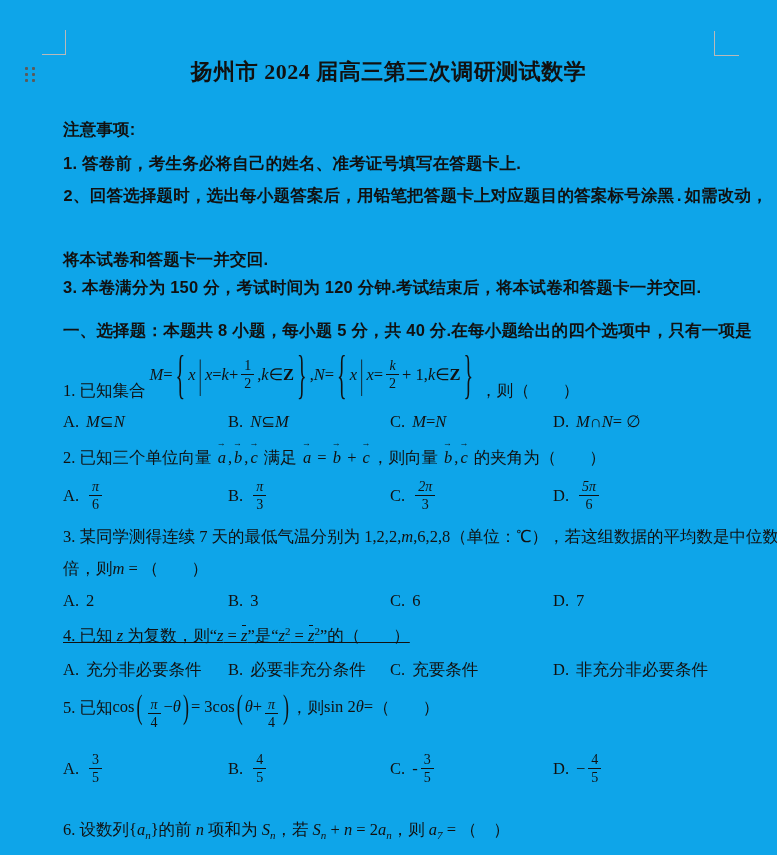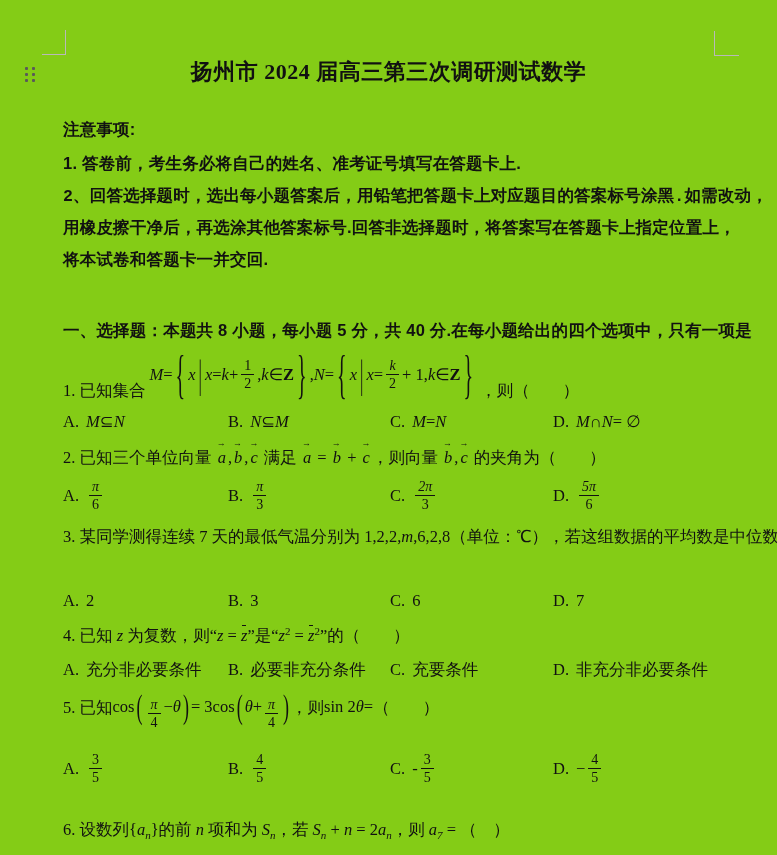--- a/index.html
+++ b/index.html
@@ -1,17 +1,17 @@
 <!DOCTYPE html>
 <html><head>
 <meta charset="utf-8">
 <style>
   html,body { margin:0; padding:0; background:#ffffff; }
   .page {
-    position:relative; width:777px; height:855px; background:#84cc16;
+    position:relative; width:777px; height:855px; background:#0ea5e9;
     font-family:"Liberation Sans", sans-serif; color:#111; overflow:hidden;
   }
   
   .cmark { position:absolute; background:#b9b9b9; }
   
   .dots { position:absolute; left:25px; top:67px; width:10px; height:17px;
     display:grid; grid-template-columns:repeat(2,3px); grid-template-rows:repeat(3,3px);
     gap:3px 4px; }
   .dots i { display:block; width:3px; height:3px; background:#5a5a5a; border-radius:1px; }
 
@@ -22,21 +22,21 @@
   .line { position:absolute; left:63px; right:20px; white-space:nowrap; font-size:16.5px; }
   .bold { font-weight:bold; letter-spacing:0.2px;margin-top:16px; }
 
   
   .y-notice { top:103px; } .y-n1 { top:137px; } .y-n2a { top:169px;font-family:Liberation Mono, monospace; }
   .y-n2b { top:201px; } .y-n2c { top:233px; } .y-n3 { top:261px; }
   .y-s1 { top:304px; } .y-s2 { top:324px; }
   .y-q1 { top:346px; height:56px; } .y-q1o { top:412px; }
   .y-q2 { top:447px; } .y-q2o { top:479px; }
   .y-q3a { top:526px; } .y-q3b { top:558px; } .y-q3o { top:591px; }
-  .y-q4 { top:624px; } .y-q4o { top:659px; }
+  .y-q4 { top:624px;text-decoration:underline; } .y-q4o { top:659px; }
   .y-q5 { top:697px; height:46px; } .y-q5o { top:752px; }
   .y-q6 { top:819px; }
 
   
   .cn { font-family:"Liberation Serif", serif; }
   .mu { font-family:"Liberation Serif", serif; }
   .mi { font-family:"Liberation Serif", serif; font-style:italic; }
   .mb { font-family:"Liberation Serif", serif; font-weight:bold; }
   .it { font-style:italic; }
   .frac { display:inline-block; vertical-align:middle; text-align:center;
@@ -87,22 +87,22 @@
       <i></i>
       <i></i>
       <i></i>
   </div>
 
   <div class="title">扬州市 2024 届高三第三次调研测试数学</div>
 
   <div class="line bold y-notice">注意事项:</div>
   <div class="line bold y-n1">1. 答卷前，考生务必将自己的姓名、准考证号填写在答题卡上.</div>
   <div class="line bold y-n2a">2、回答选择题时，选出每小题答案后，用铅笔把答题卡上对应题目的答案标号涂黑.如需改动，</div>
-  <div class="line bold y-n2b">用橡皮擦干净后，再选涂其他答案标号.回答非选择题时，将答案写在答题卡上指定位置上，</div>
   <div class="line bold y-n2c">将本试卷和答题卡一并交回.</div>
+  <div class="line bold y-n3">3. 本卷满分为 150 分，考试时间为 120 分钟.考试结束后，将本试卷和答题卡一并交回.</div>
 
   <div class="line bold y-s1">一、选择题：本题共 8 小题，每小题 5 分，共 40 分.在每小题给出的四个选项中，只有一项是</div>
 
   <div class="line qrow y-q1">
     <span class="cn">1. 已知集合</span>
     <span class="formula">
         <span class="mi">M</span>
         <span class="mu"> = </span>
         <span class="bigb">{</span>
         <span class="mi">x</span>
@@ -210,20 +210,21 @@
         <span class="obody">
           <span class="frac">
             <span class="num it">5π</span>
             <span class="den">6</span>
           </span>
         </span>
       </span>
     </div>
 
   <div class="line y-q3a"><span class="cn">3. 某同学测得连续 7 天的最低气温分别为 </span><span class="mu">1,2,2,</span><span class="mi">m</span><span class="mu">,6,2,8</span><span class="cn">（单位：℃），若这组数据的平均数是中位数的 2</span></div>
+  <div class="line y-q3b"><span class="cn">倍，则</span><span class="mi">m</span><span class="mu"> = </span><span class="cn">（　　）</span></div>
   <div class="line opts y-q3o">
       <span class="opt">
         <span class="olabel">A.</span>
         <span class="obody">
           <span class="mu">2</span>
         </span>
       </span>
       <span class="opt">
         <span class="olabel">B.</span>
         <span class="obody">

